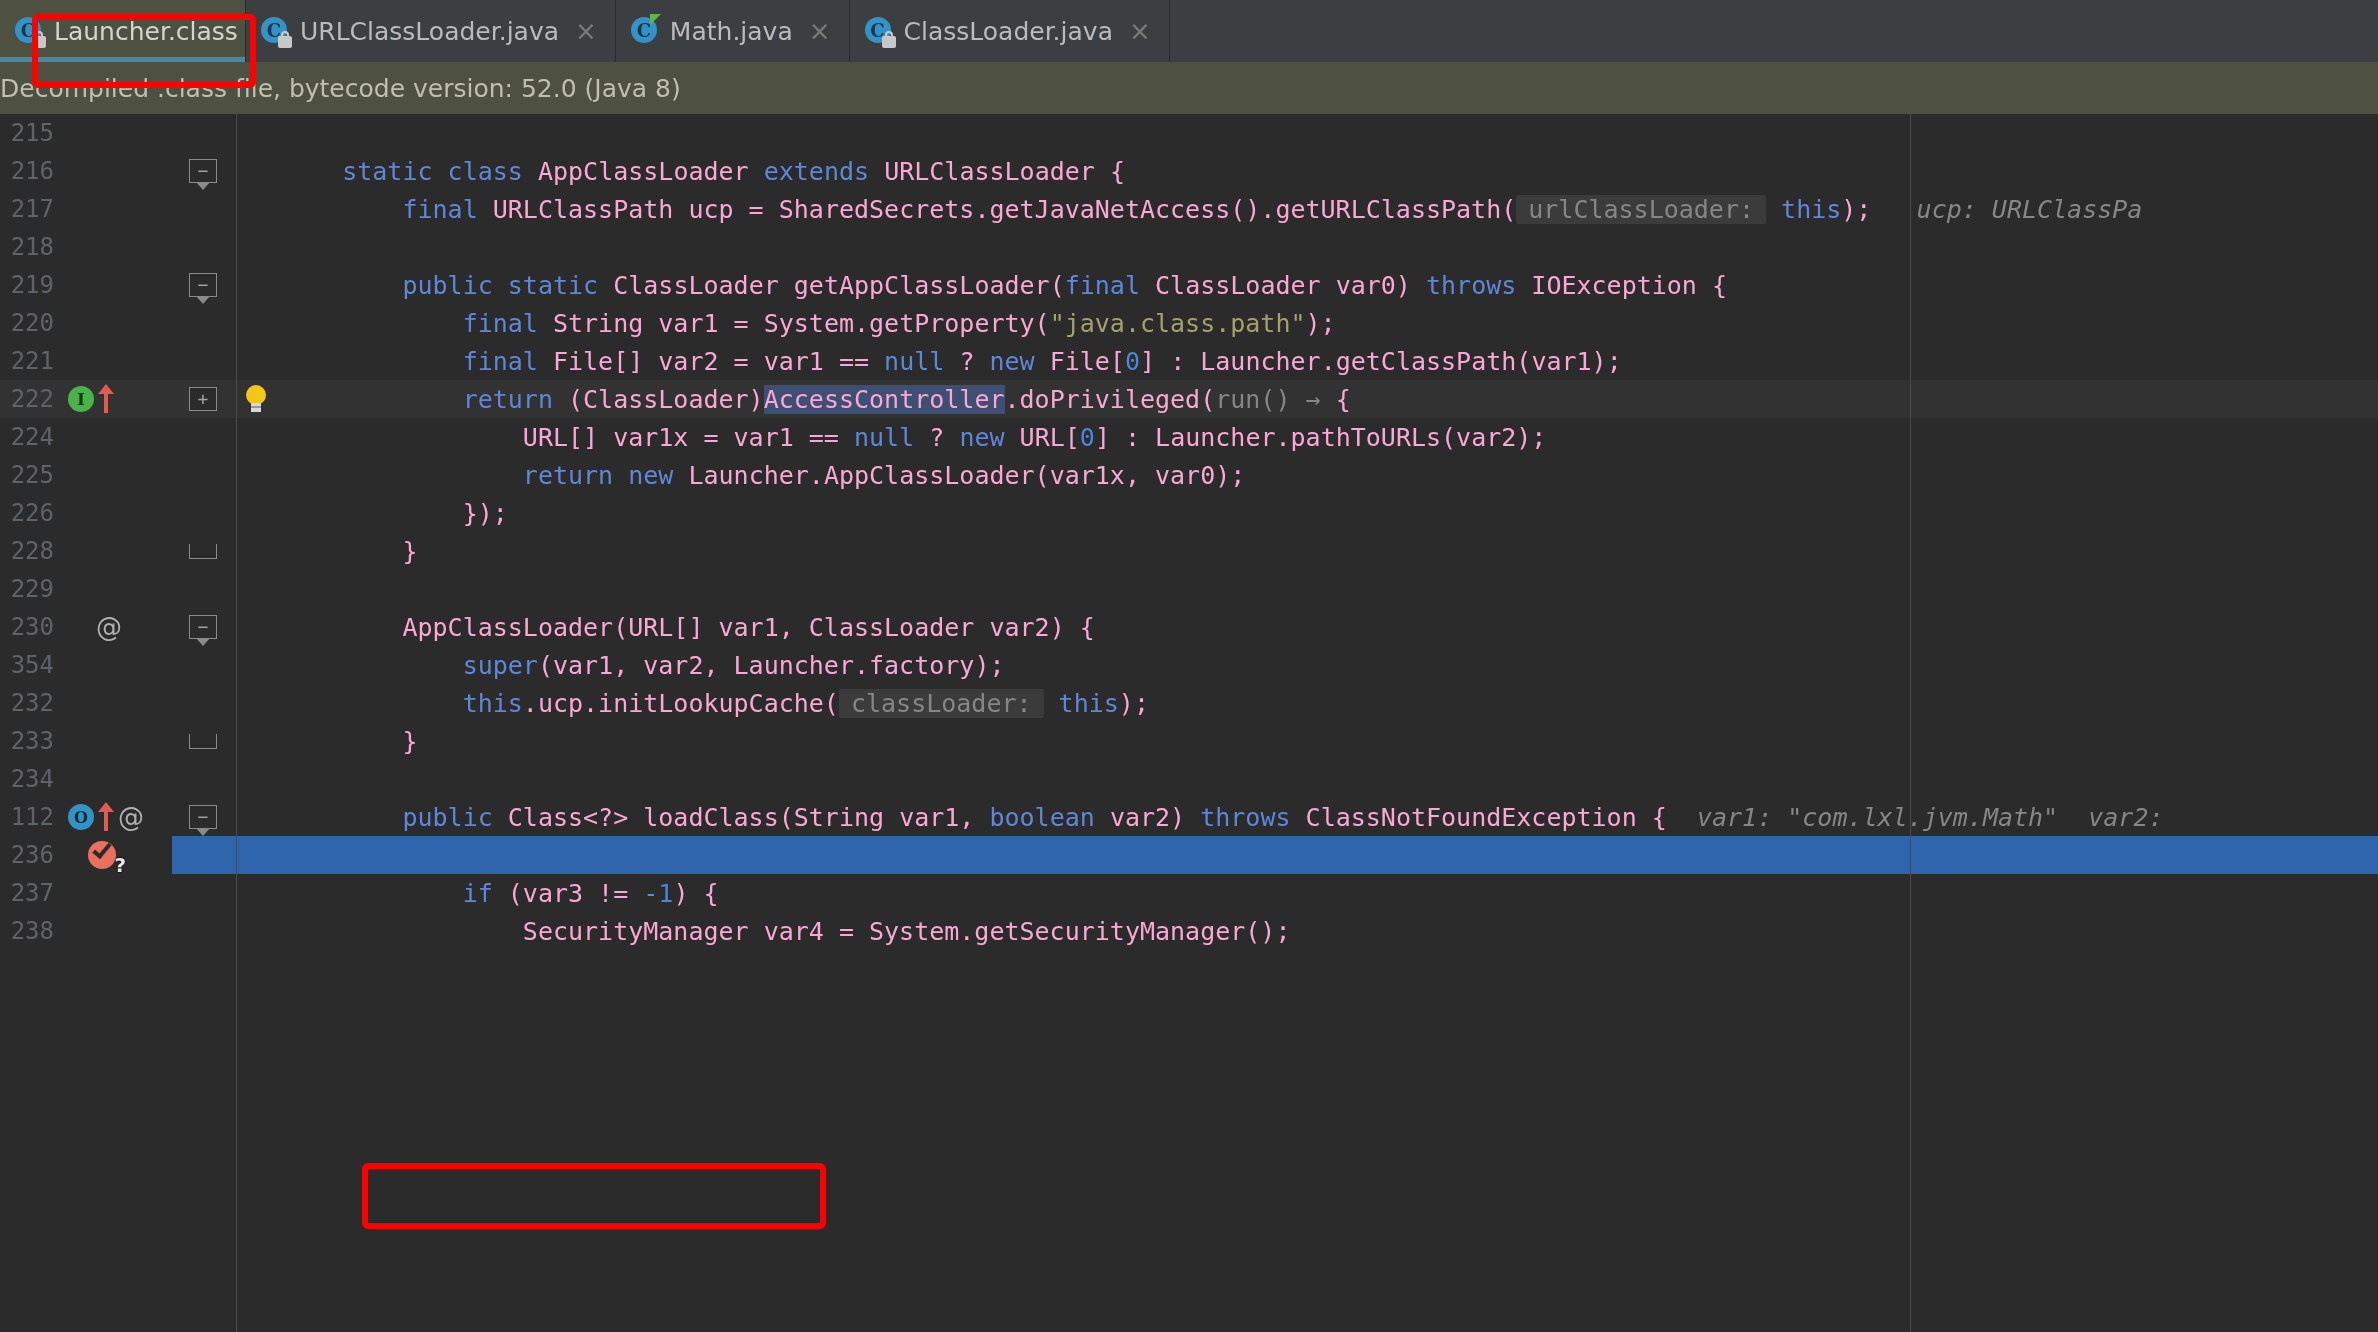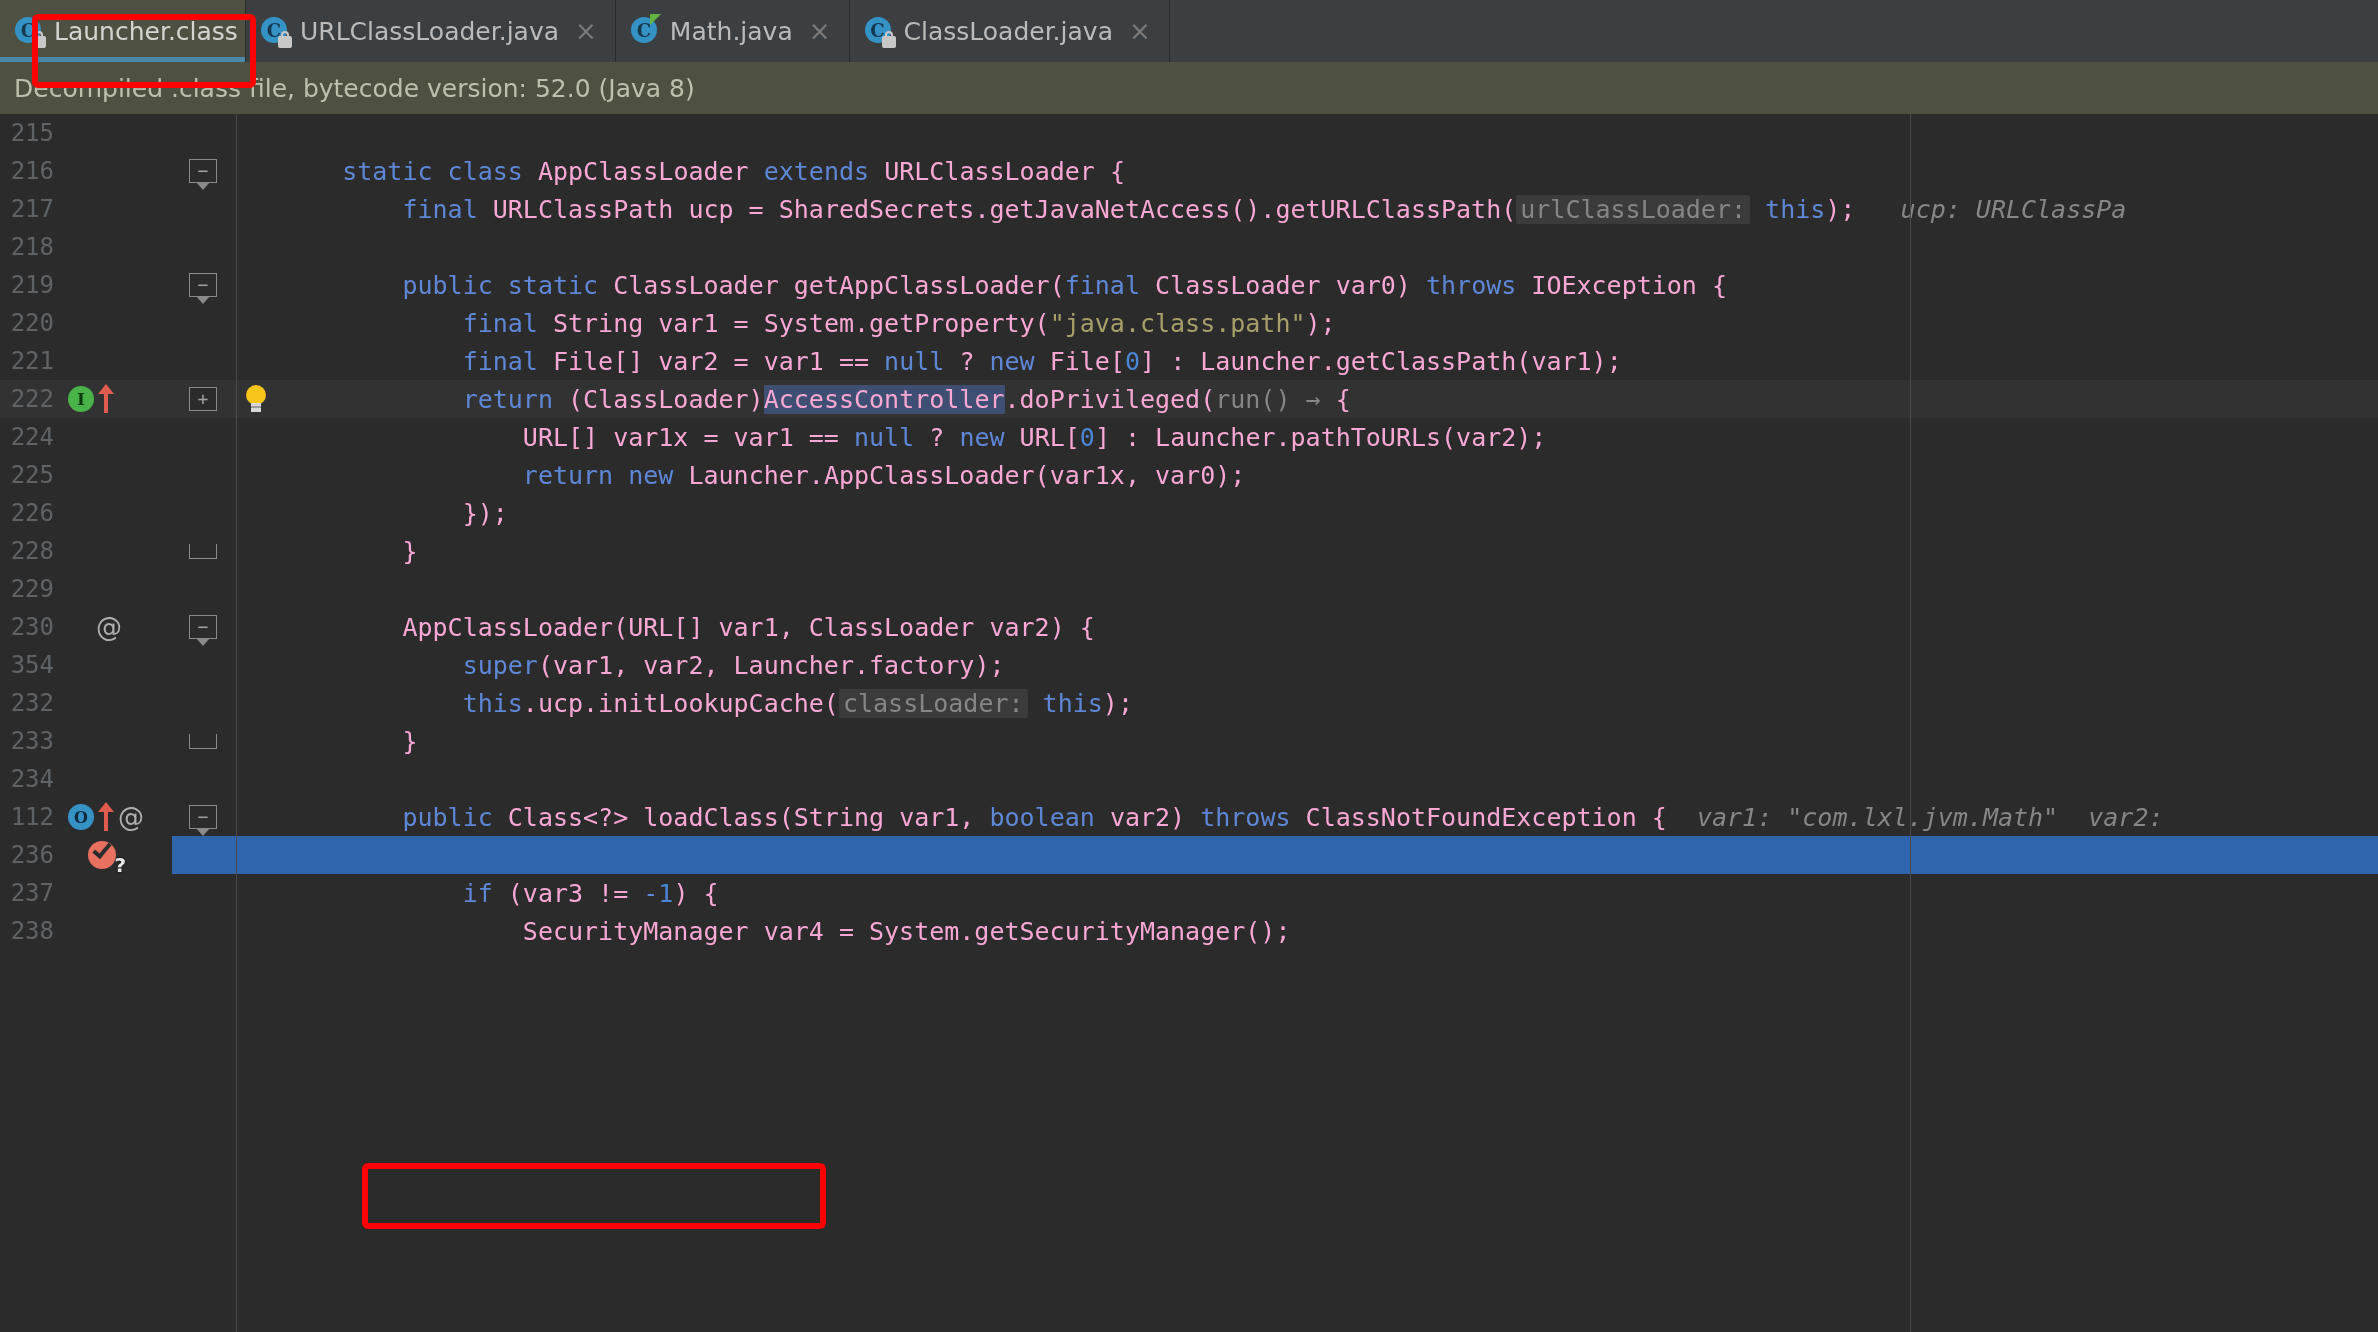--- a/index.html
+++ b/index.html
@@ -104,21 +104,20 @@
     border-left: 11px solid #62b543;
     border-bottom: 11px solid transparent;
   }
 
   
   .banner {
     height: 52px;
     background: #4e5142;
     display: flex;
     align-items: center;
-    padding-left: 14px;
     box-sizing: border-box;
   }
   .banner-text {
     color: #bfbfae;
     font-size: 25px;
   }
 
   
   .editor {
     position: relative;
@@ -184,21 +183,21 @@
   }
   .kwb  { color: #5f87d7; }
   .id   { color: #f9a8d4; }
   .num  { color: #4a86d8; }
   .str  { color: #a5a06a; }
   .sel  { background: #3f4f73; }
   .inlay {
     color: #868686;
     background: #3b3b3b;
     border-radius: 4px;
-    padding: 1px 4px;
+    padding: 1px 12px;
     font-style: normal;
   }
   .inlay-plain { color: #868686; }
   .hintgray {
     color: #868686;
     font-style: italic;
   }
   .hintyellow {
     color: #f3f300;
     font-style: italic;

